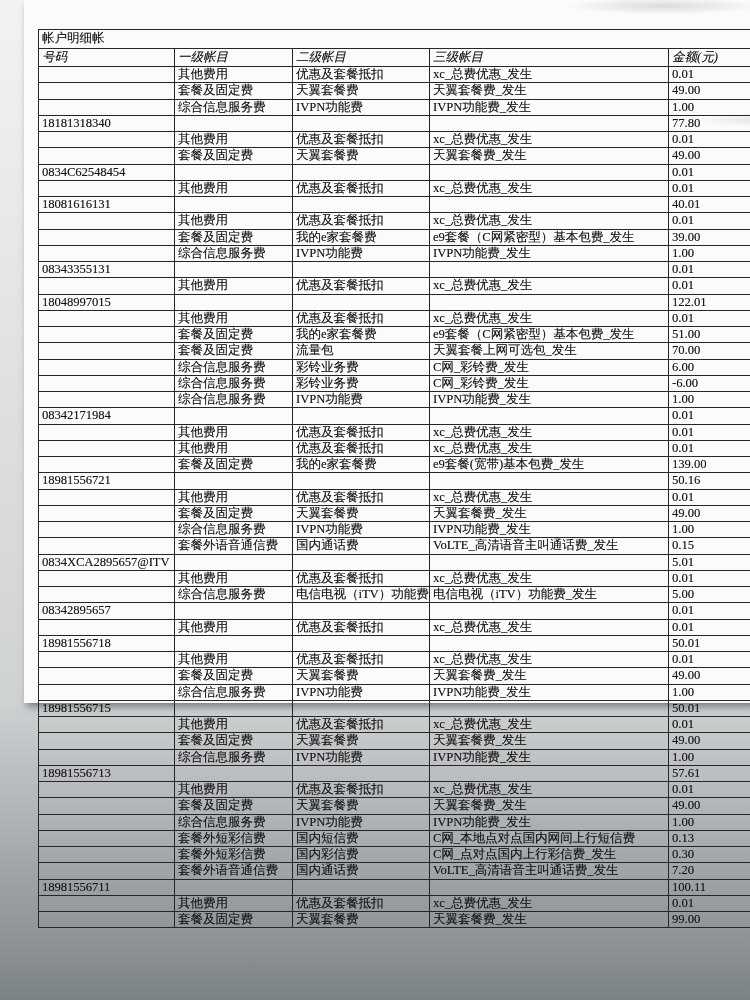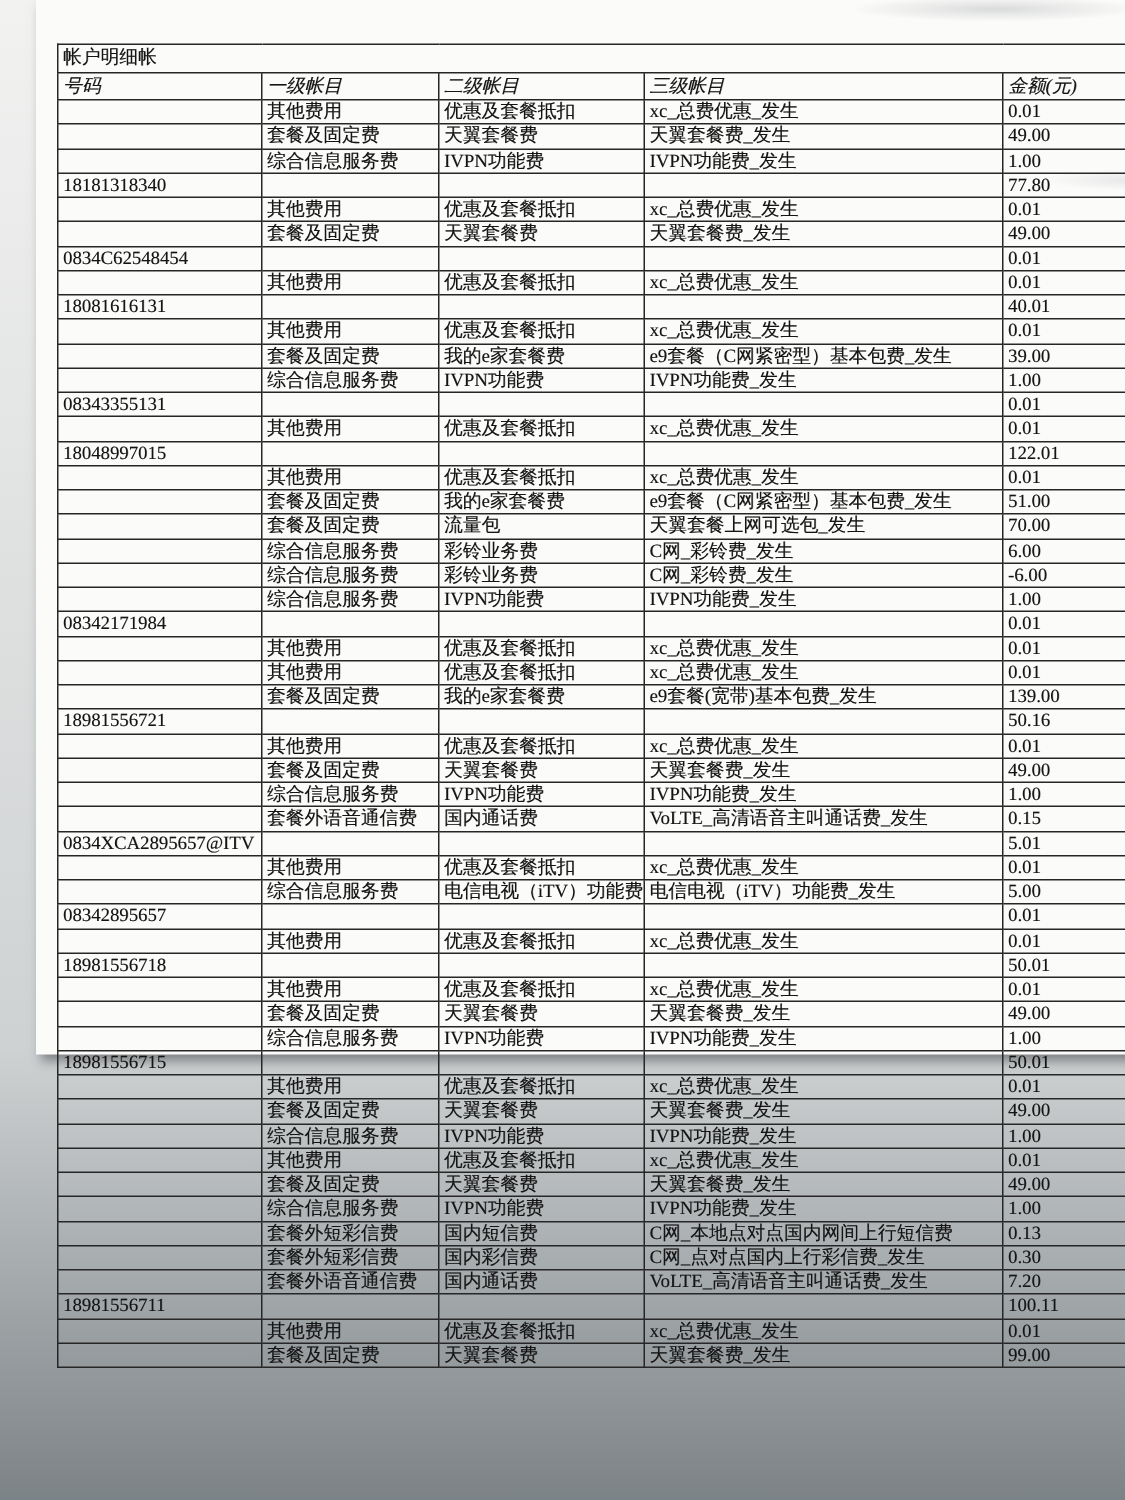--- a/index.html
+++ b/index.html
@@ -355,20 +355,27 @@
           <td>49.00</td>
         </tr>
         <tr class="data-row">
           <td></td>
           <td>综合信息服务费</td>
           <td>IVPN功能费</td>
           <td>IVPN功能费_发生</td>
           <td>1.00</td>
         </tr>
         <tr class="data-row">
+          <td>18981556713</td>
+          <td></td>
+          <td></td>
+          <td></td>
+          <td>57.61</td>
+        </tr>
+        <tr class="data-row">
           <td></td>
           <td>其他费用</td>
           <td>优惠及套餐抵扣</td>
           <td>xc_总费优惠_发生</td>
           <td>0.01</td>
         </tr>
         <tr class="data-row">
           <td></td>
           <td>套餐及固定费</td>
           <td>天翼套餐费</td>

